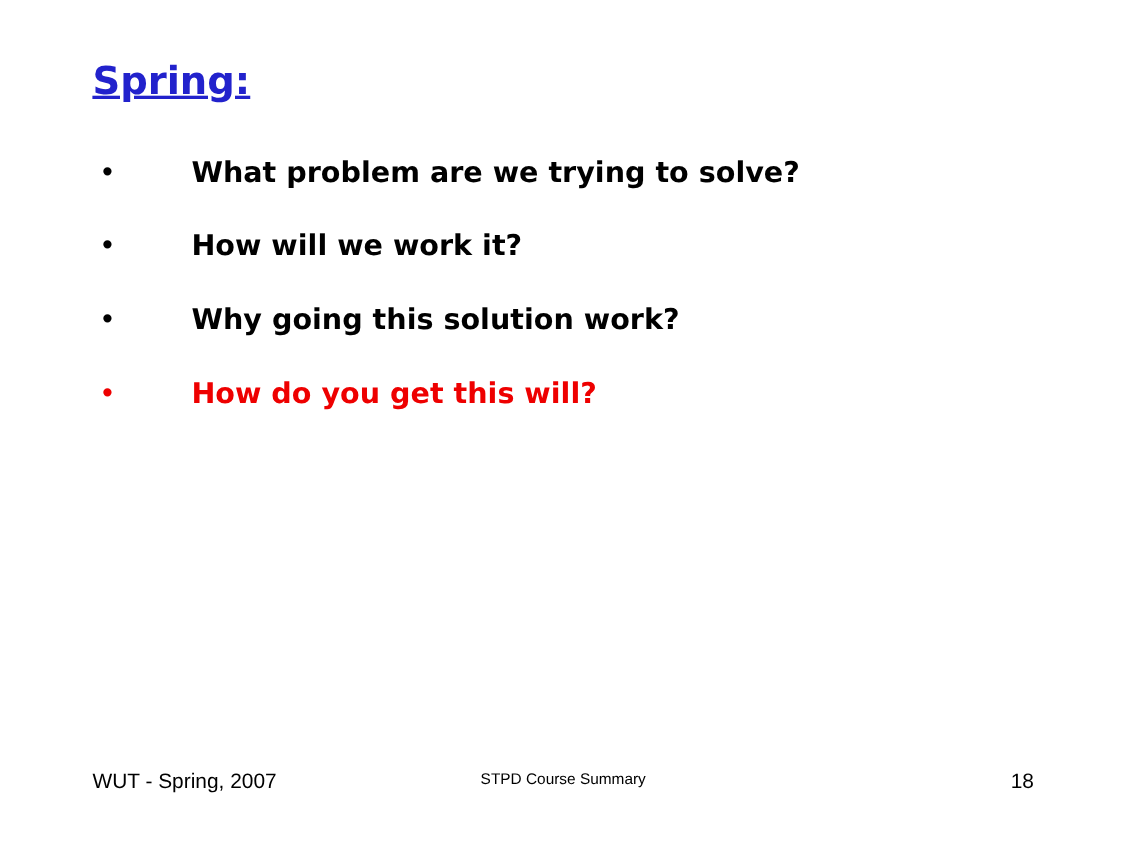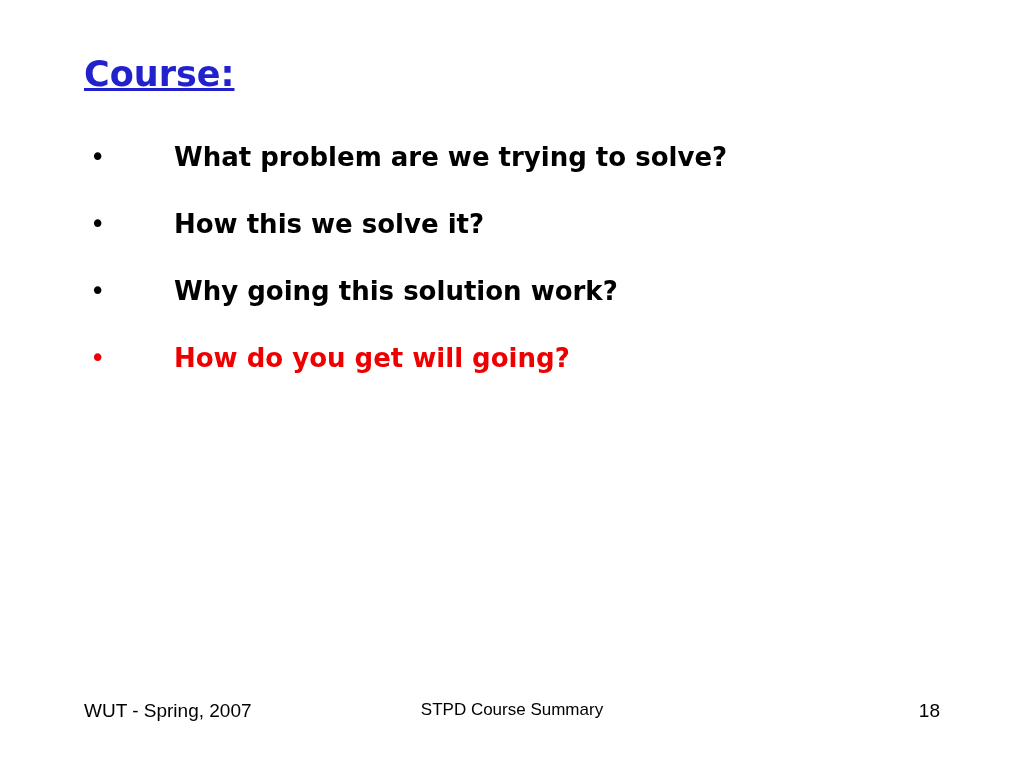--- a/index.html
+++ b/index.html
@@ -78,60 +78,60 @@
     color: #000000;
     white-space: nowrap;
   }
   .footer-center {
     position: absolute;
     left: 0;
     top: 0;
     width: 1024px;
     text-align: center;
     font-family: "Liberation Sans", sans-serif;
-    font-size: 17px;
+    font-size: 14px;
     color: #000000;
   }
   .footer-right {
     position: absolute;
     right: 84px;
     top: 0;
     font-family: "Liberation Sans", sans-serif;
     font-size: 19px;
     color: #000000;
     text-align: right;
   }
 </style>
 </head>
 <body>
 
 <div class="slide">
 
-  <div class="slide-title">Course:</div>
+  <div class="slide-title">Spring:</div>
 
   <div class="bullets">
 
     <div class="bullet-row">
       <div class="bullet-mark c-black">•</div>
       <div class="bullet-text c-black">What problem are we trying to solve?</div>
     </div>
 
     <div class="bullet-row">
       <div class="bullet-mark c-black">•</div>
-      <div class="bullet-text c-black">How this we solve it?</div>
+      <div class="bullet-text c-black">How will we work it?</div>
     </div>
 
     <div class="bullet-row">
       <div class="bullet-mark c-black">•</div>
       <div class="bullet-text c-black">Why going this solution work?</div>
     </div>
 
     <div class="bullet-row">
       <div class="bullet-mark c-red">•</div>
-      <div class="bullet-text c-red">How do you get will going?</div>
+      <div class="bullet-text c-red">How do you get this will?</div>
     </div>
 
   </div>
 
   <div class="footer">
     <div class="footer-left">WUT - Spring, 2007</div>
     <div class="footer-center">STPD Course Summary</div>
     <div class="footer-right">18</div>
   </div>
 

